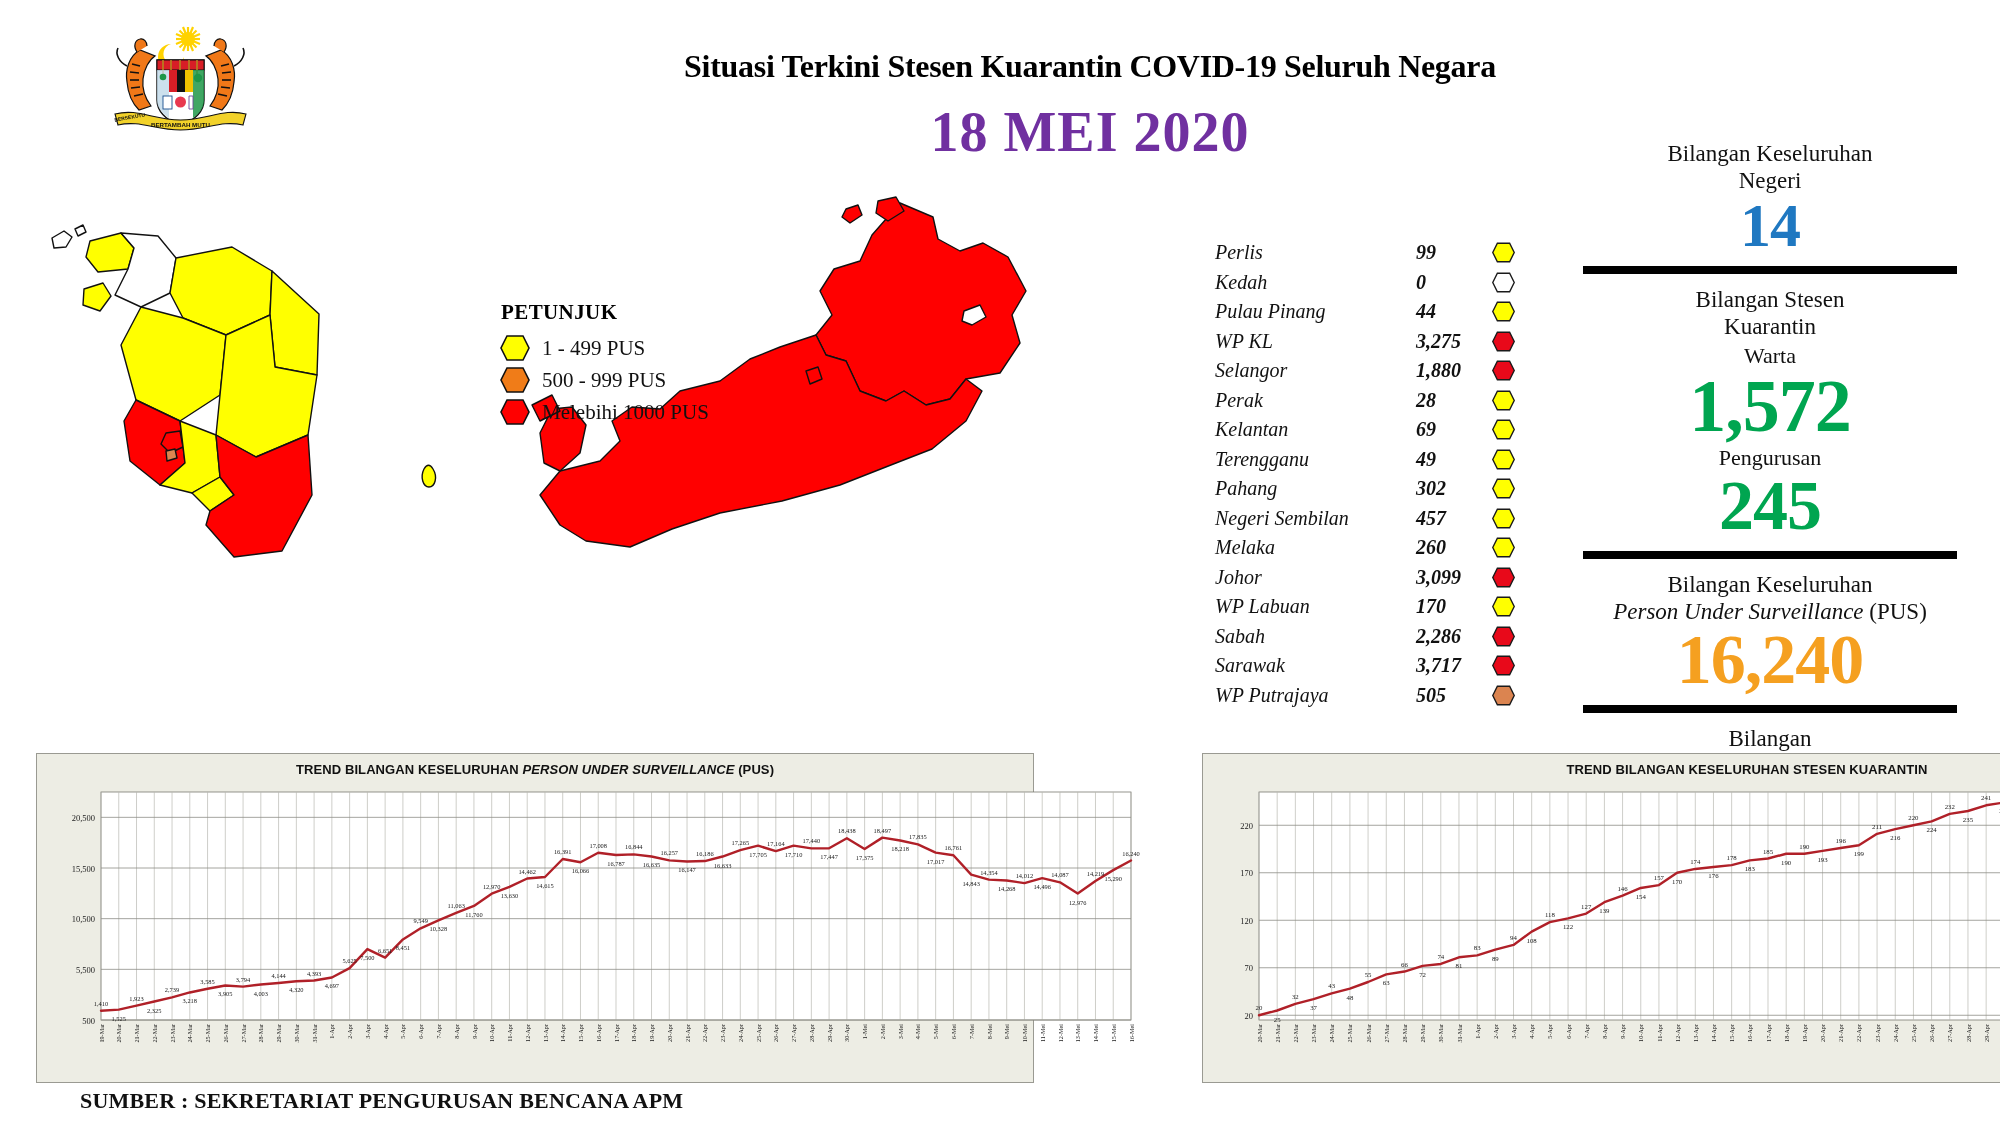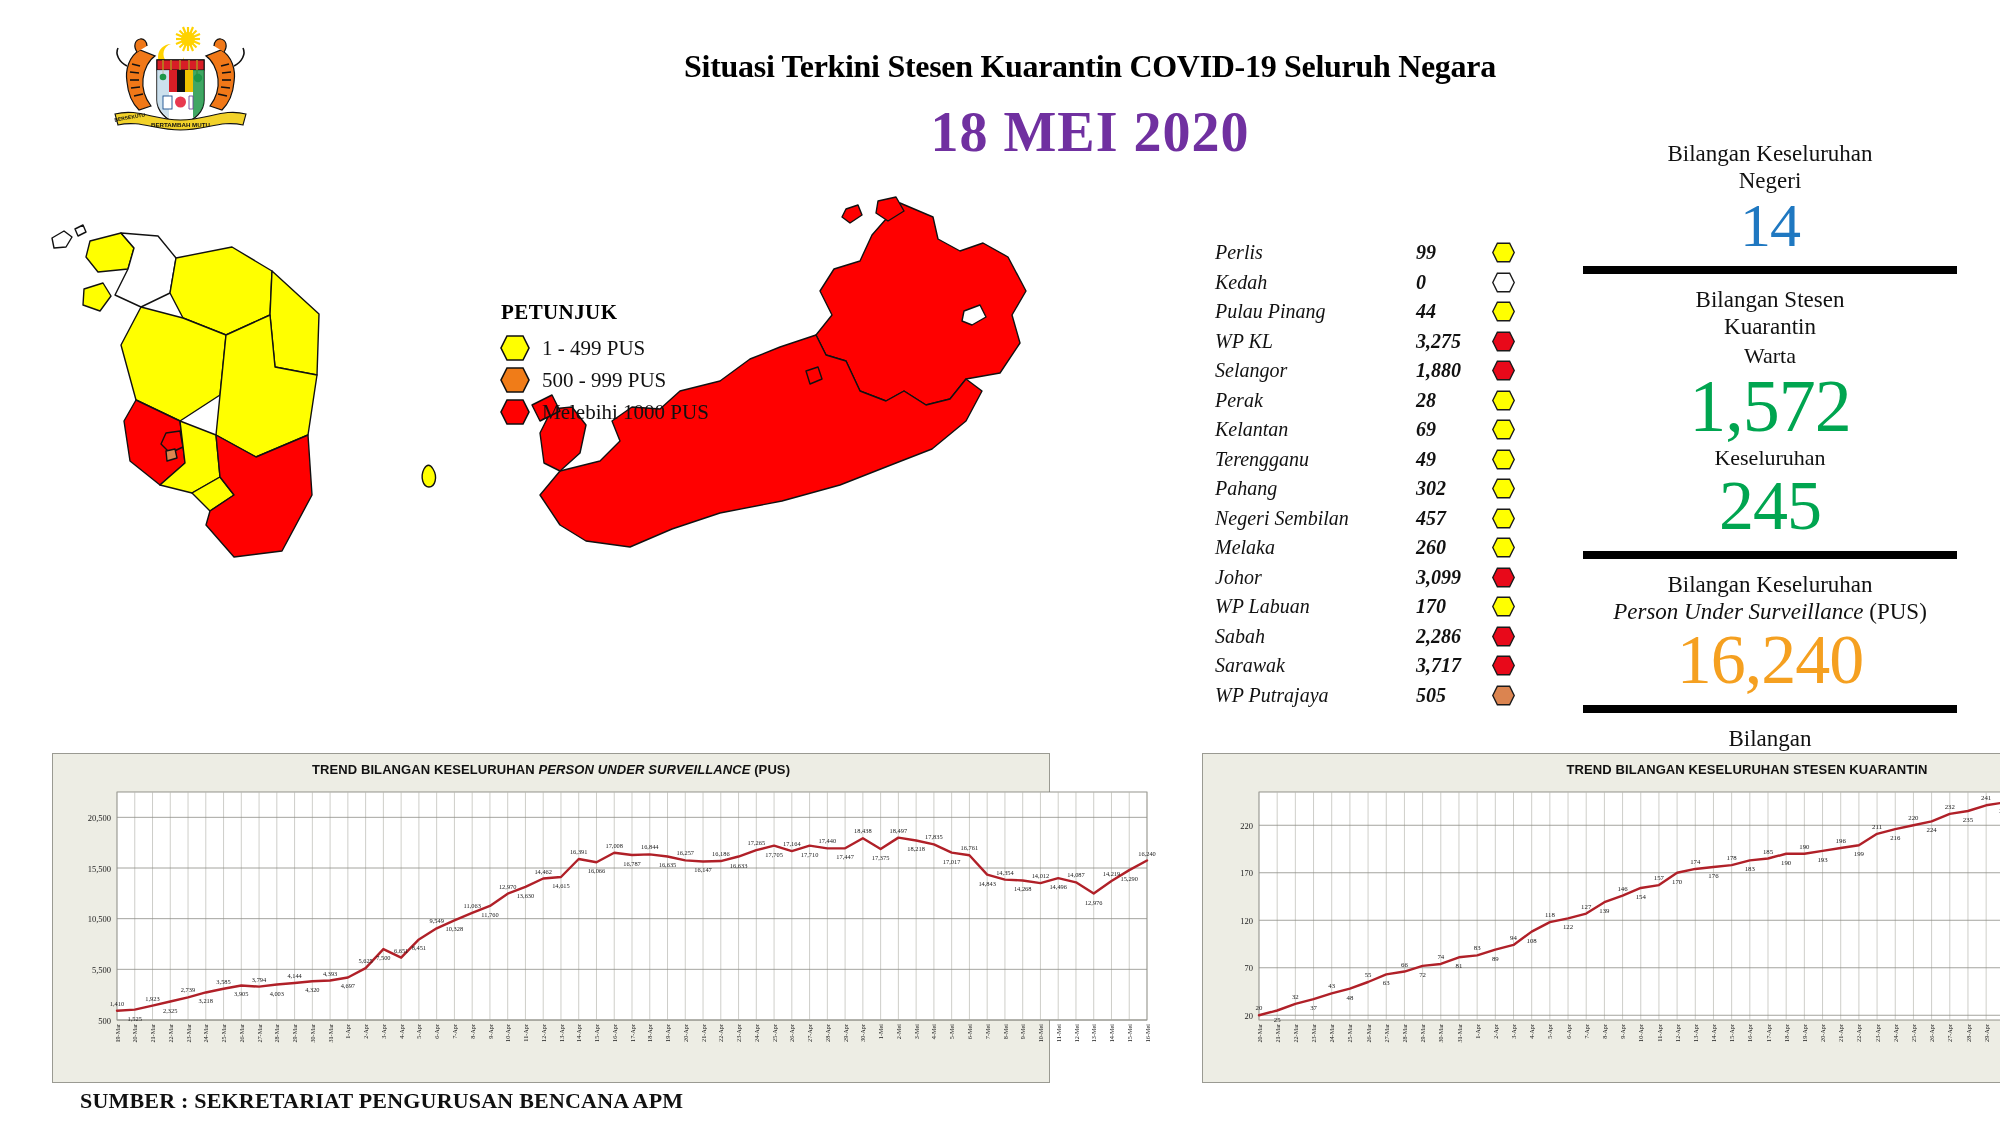--- a/index.html
+++ b/index.html
@@ -44,29 +44,29 @@
   .state-row { display: flex; align-items: center; height: 29.5px; font-style: italic; }
   .state-name { flex: 1 1 auto; font-size: 20px; color: #111; white-space: nowrap; }
   .state-value { flex: 0 0 auto; font-size: 20px; font-weight: bold; text-align: left;
                  min-width: 76px; padding-right: 10px; color: #111; }
   .state-hex { flex: 0 0 auto; width: 23px; height: 21px; }
 
   
   #stat-panel { position: absolute; left: 1555px; top: 140px; width: 430px; text-align: center; }
   .stat-caption { font-size: 23px; line-height: 1.18; color: #111; }
   .stat-caption .ital { font-style: italic; }
-  .stat-number { font-weight: normal; line-height: 1.0; letter-spacing: -1px; }
+  .stat-number { font-weight: bold; line-height: 1.0; letter-spacing: -1px; }
   .divider { height: 8px; background: #000; margin: 10px 28px 12px 28px; }
   .sub-caption { font-size: 22px; color: #111; margin-top: 2px; }
 
   
   .chart-box {
     position: absolute; background: #EDEDE4; border: 1px solid #9a9a92;
   }
-  #chart-left { left: 52px; top: 753px; width: 998px; height: 330px; }
+  #chart-left { left: 36px; top: 753px; width: 998px; height: 330px; }
   #chart-right { left: 1202px; top: 753px; width: 1090px; height: 330px; }
   .chart-title {
     position: absolute; left: 0; right: 0; top: 8px; text-align: center;
     font-family: "Liberation Sans", sans-serif;
     font-size: 13px; font-weight: bold; color: #111; letter-spacing: 0.1px;
   }
   .chart-title .ital { font-style: italic; }
   .plot-svg { position: absolute; left: 0; top: 0; }
 
   #source-note {
@@ -347,21 +347,21 @@
     <div class="stat-number" id="negeri-num" style="color: rgb(31, 120, 193); font-size: 62px;">14</div>
 
     <div class="divider"></div>
 
     <div class="stat-caption">
       <div>Bilangan Stesen</div>
       <div>Kuarantin</div>
     </div>
     <div class="sub-caption">Warta</div>
     <div class="stat-number" id="warta-num" style="color: rgb(0, 165, 80); font-size: 74px;">1,572</div>
-    <div class="sub-caption">Keseluruhan</div>
+    <div class="sub-caption">Pengurusan</div>
     <div class="stat-number" id="beroperasi-num" style="color: rgb(0, 165, 80); font-size: 70px;">245</div>
 
     <div class="divider"></div>
 
     <div class="stat-caption">
       <div>Bilangan Keseluruhan</div>
       <div><span class="ital">Person Under Surveillance</span><span> (PUS)</span></div>
     </div>
     <div class="stat-number" id="pus-num" style="color: rgb(245, 160, 32); font-size: 70px;">16,240</div>
 

